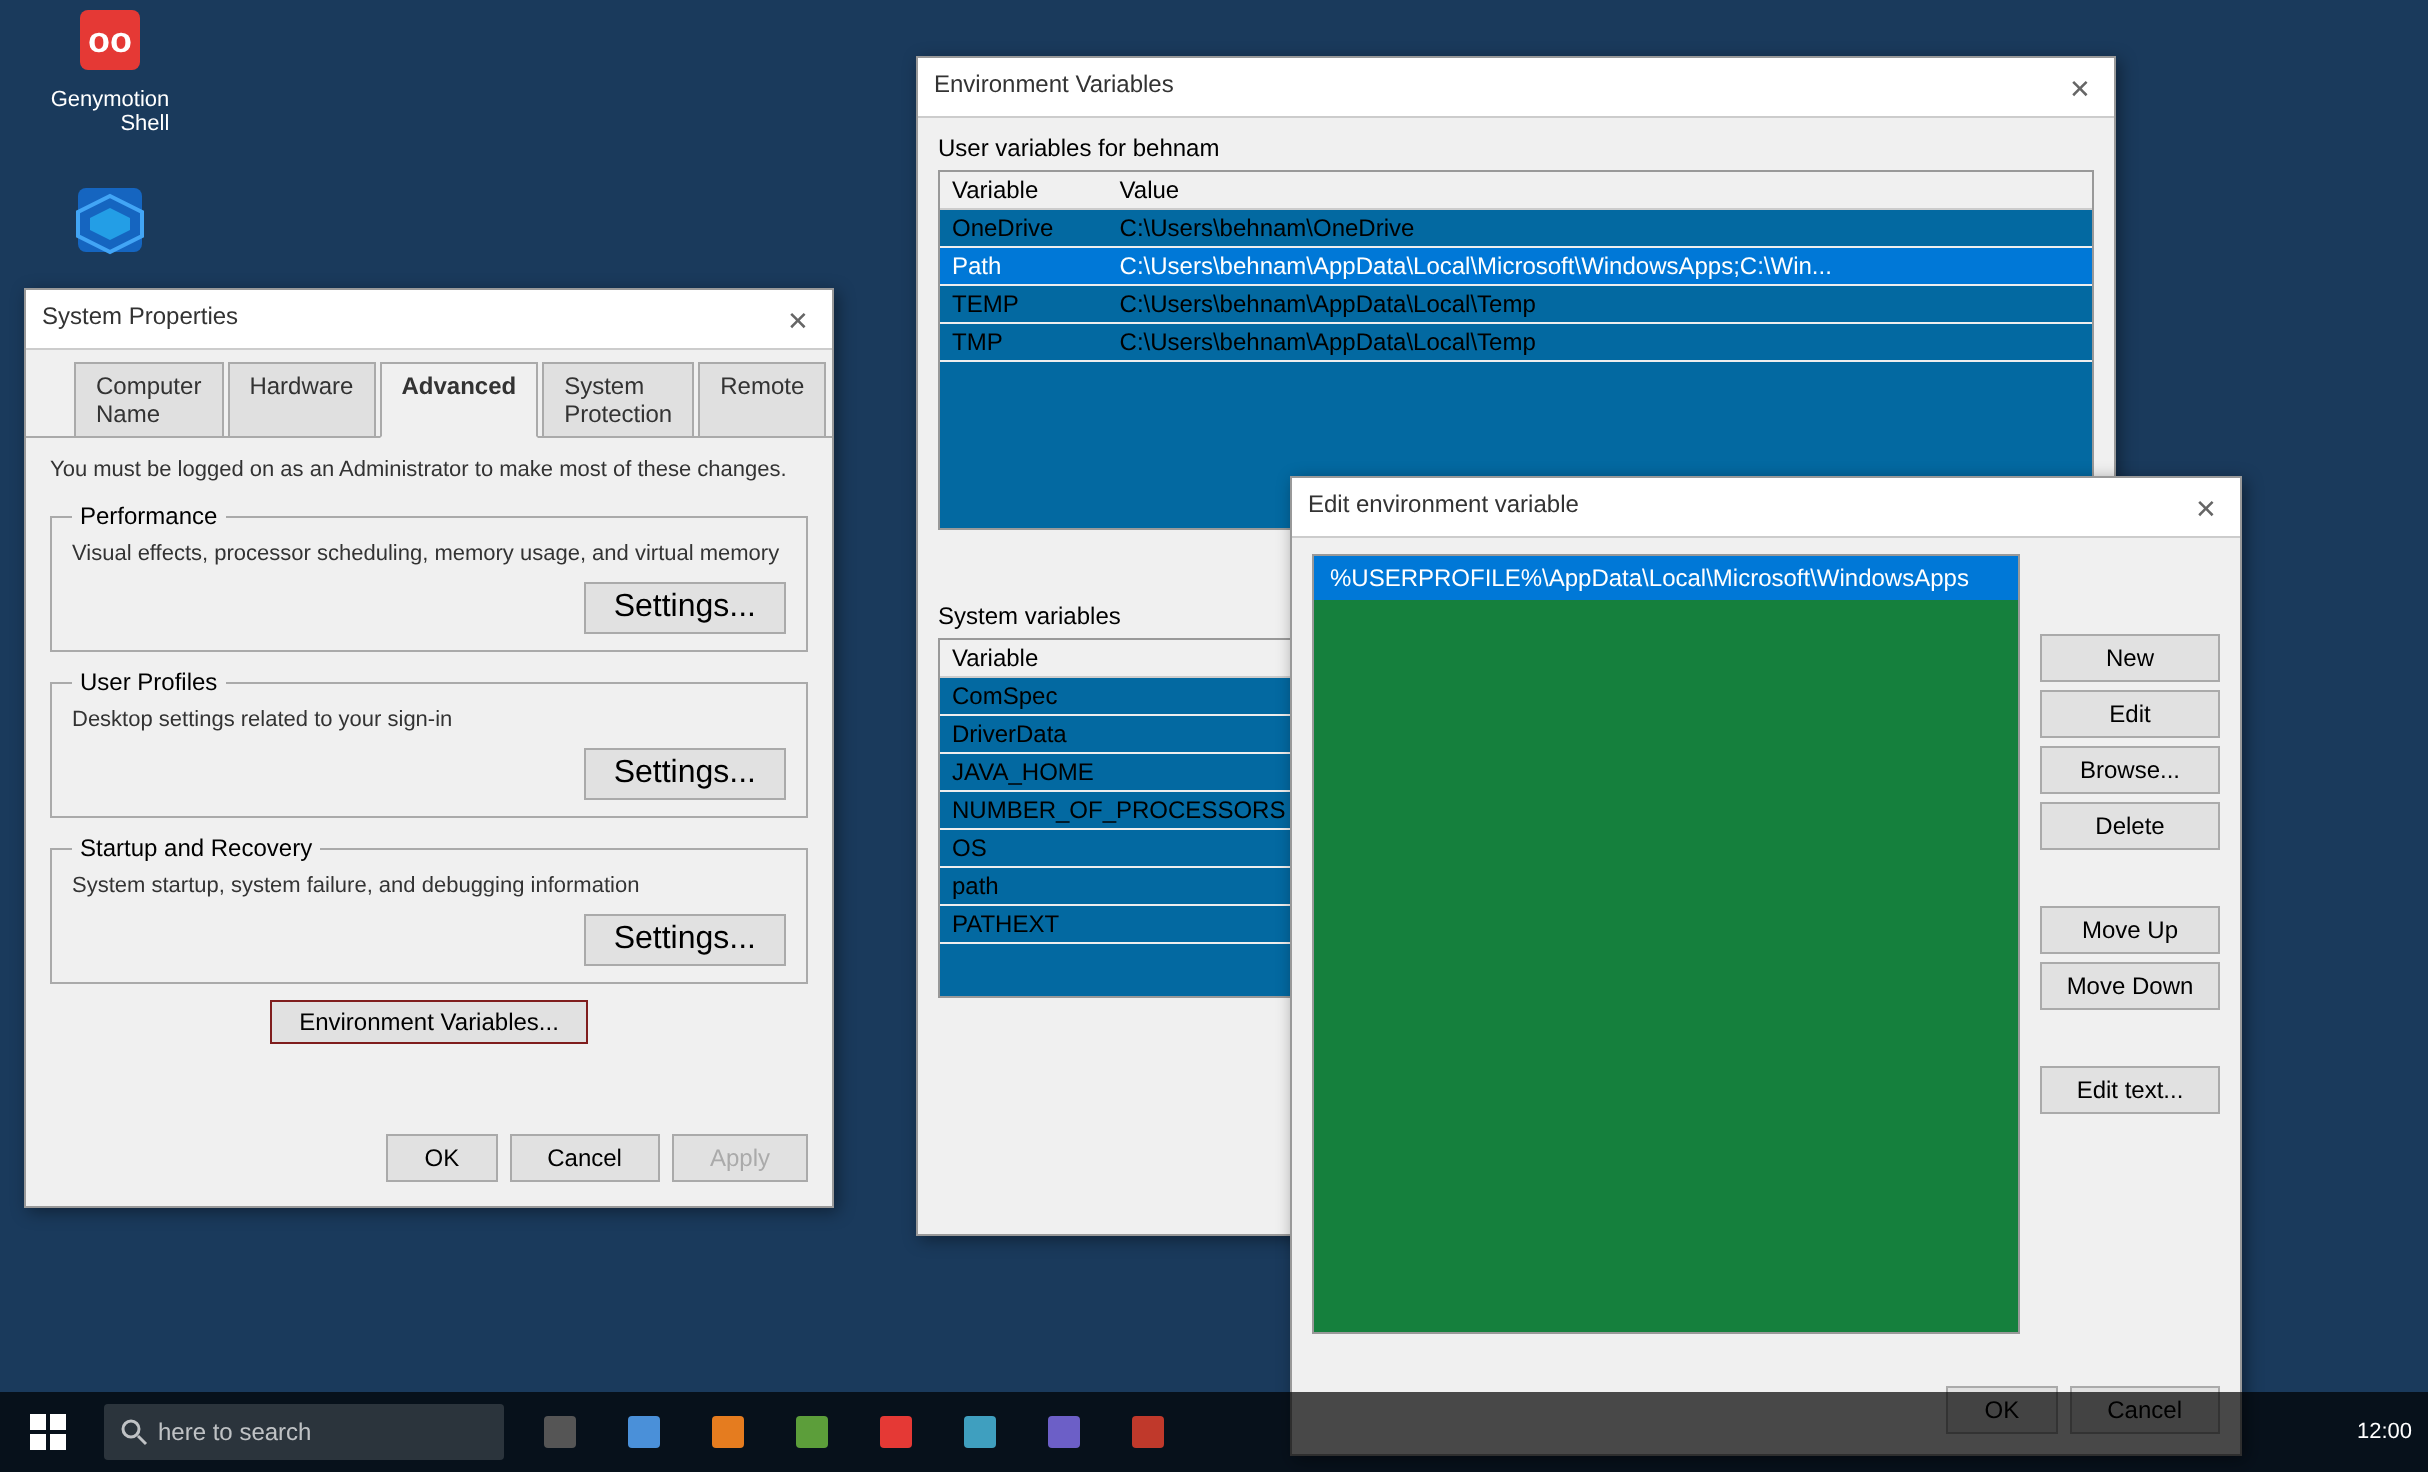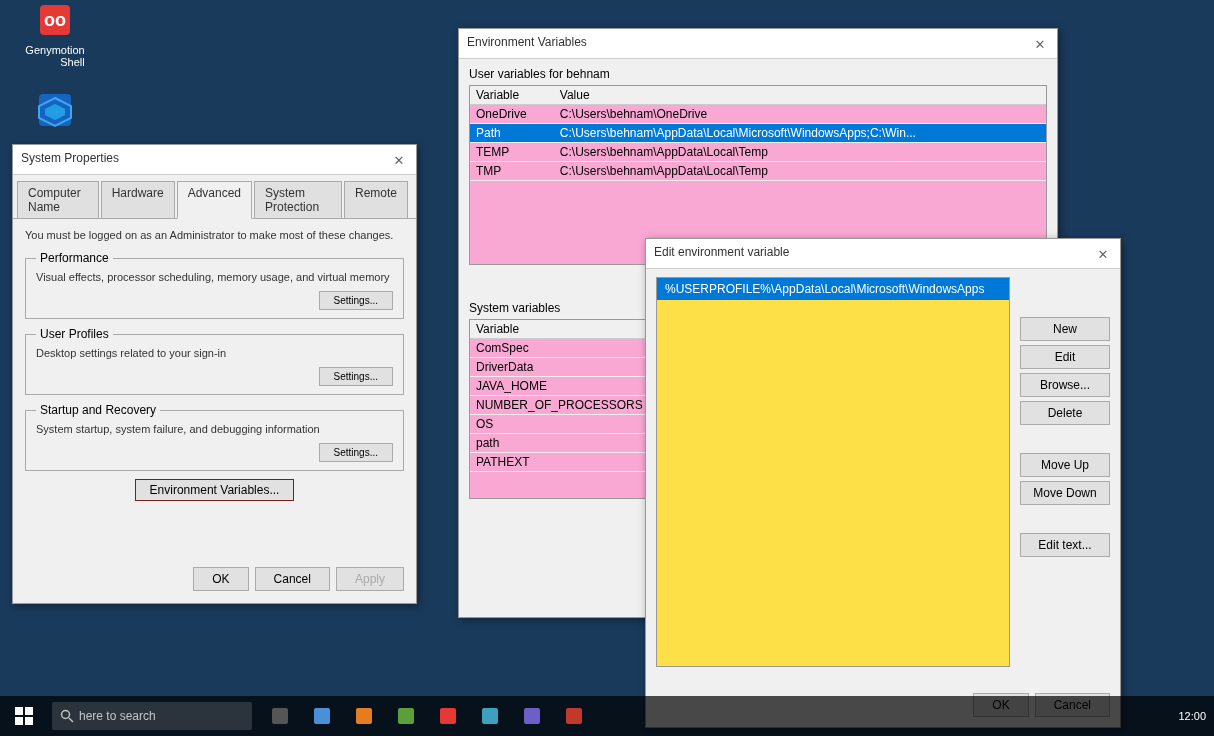--- a/index.html
+++ b/index.html
@@ -70,54 +70,55 @@
     #sys-props {
       left: 12px;
       top: 144px;
       width: 405px;
       height: 460px;
     }
     .tab-bar {
       display: flex;
       background: #f0f0f0;
       border-bottom: 1px solid #aaa;
-      padding: 6px 8px 0 4px;
+      padding: 6px 8px 0 24px;
       gap: 2px;
     }
     .tab {
       padding: 4px 10px;
       border: 1px solid #aaa;
       border-bottom: none;
       background: #e0e0e0;
       cursor: pointer;
       font-size: 12px;
       color: #333;
     }
     .tab.active {
       background: #f0f0f0;
       border-bottom: 1px solid #f0f0f0;
       margin-bottom: -1px;
+      font-weight: bold;
     }
     .sys-content {
       padding: 10px 12px;
     }
     .admin-notice {
       font-size: 11px;
       color: #333;
       margin-bottom: 10px;
     }
     .section-desc {
       font-size: 11px;
       color: #333;
       margin-bottom: 8px;
     }
     .settings-btn {
       float: right;
       padding: 3px 14px;
-      font-size: 10px;
+      font-size: 16px;
       background: #e1e1e1;
       border: 1px solid #aaa;
       cursor: pointer;
     }
     .env-btn-row {
       text-align: center;
       margin: 6px 0 10px 0;
     }
     .env-btn {
       padding: 3px 14px;
@@ -149,21 +150,21 @@
       width: 600px;
       height: 590px;
     }
     .env-section-title {
       font-size: 12px;
       margin: 8px 10px 4px 10px;
     }
     .env-table-container {
       margin: 0 10px;
       border: 1px solid #999;
-      background: #f9a8d4;
+      background: #0369a1;
       height: 180px;
       overflow-y: auto;
     }
     .env-table {
       width: 100%;
       border-collapse: collapse;
       font-size: 12px;
     }
     .env-table thead th {
       background: #f0f0f0;
@@ -190,21 +191,21 @@
     
     #edit-env {
       left: 645px;
       top: 238px;
       width: 476px;
       height: 490px;
     }
     .edit-env-list {
       margin: 8px 10px;
       border: 1px solid #999;
-      background: #fde047;
+      background: #15803d;
       height: 390px;
       overflow-y: auto;
     }
     .edit-env-item {
       padding: 4px 8px;
       font-size: 12px;
       cursor: pointer;
     }
     .edit-env-item.selected {
       background: #0078d7;

